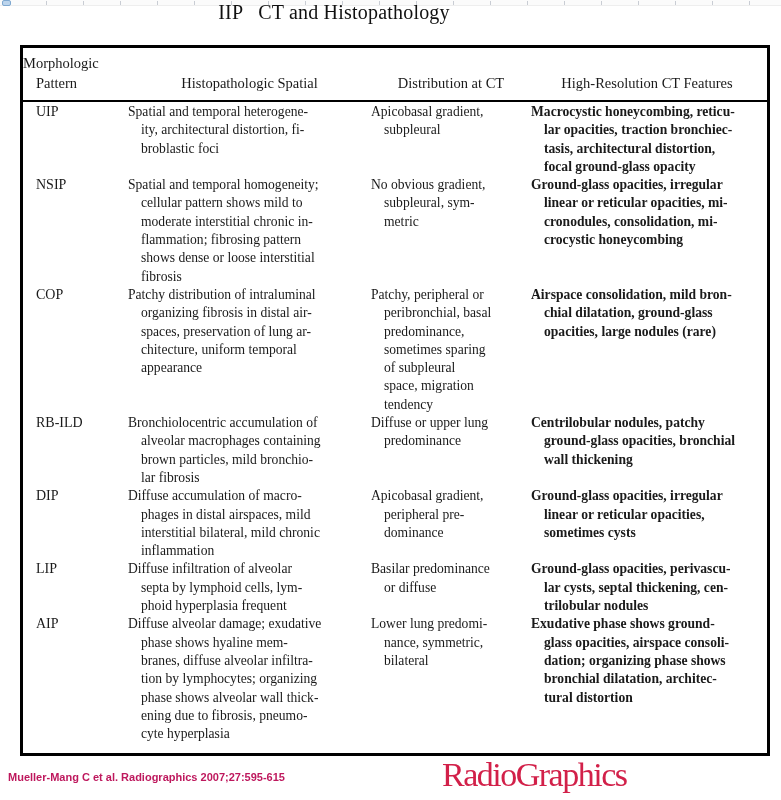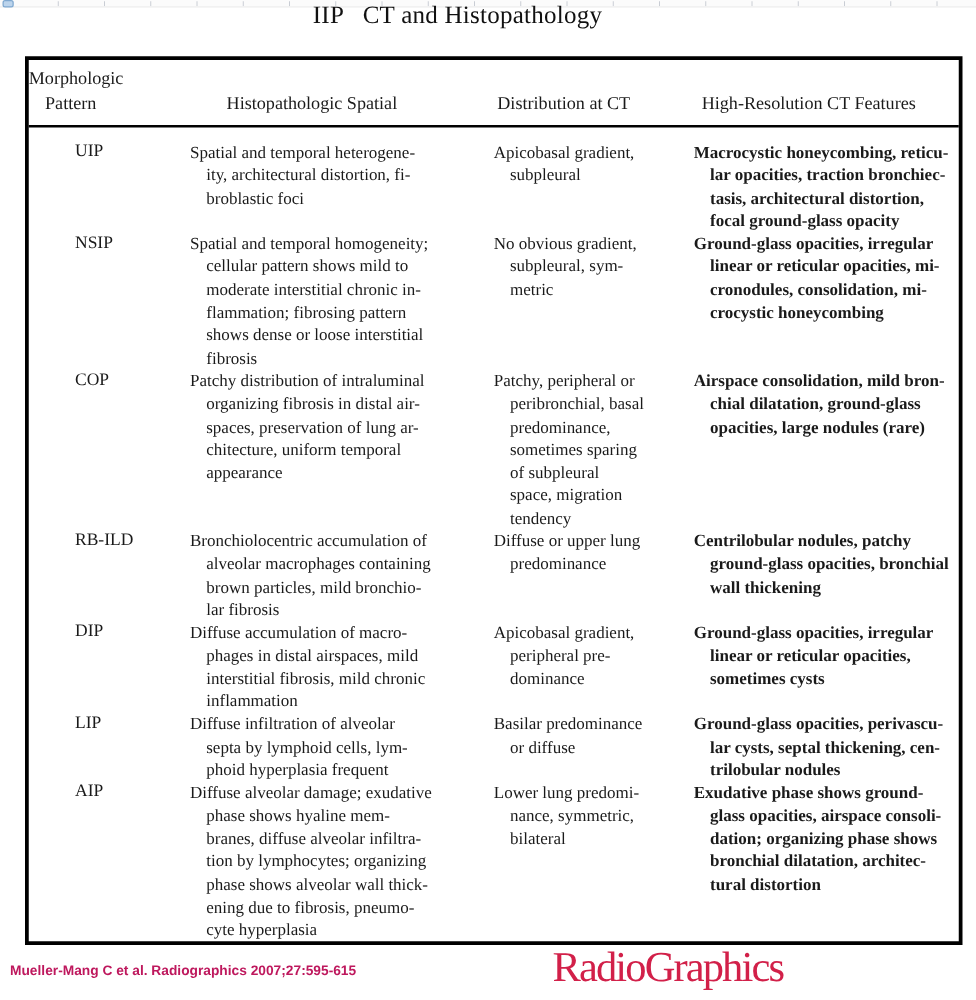--- a/index.html
+++ b/index.html
@@ -37,21 +37,20 @@
 
   .slide-title {
     position: absolute;
     top: 1px; left: 0;
     width: 668px;
     text-align: center;
     font-size: 20px;
     letter-spacing: 0.2px;
     color: #111;
     white-space: pre;
-    margin-left: 32px;
   }
 
   .dtable {
     position: absolute;
     left: 20px; top: 45px;
     width: 750px; height: 711px;
     border: 3px solid #000;
     background: #fff;
   }
 
@@ -60,21 +59,21 @@
     grid-template-columns: 105px 243px 160px 1fr;
     align-items: end;
     padding: 5px 4px 7px 0;
     border-bottom: 2px solid #000;
     font-size: 14.5px;
     line-height: 20px;
   }
   .thead .h-pattern { text-align: left; }
   .thead .h-center { text-align: center; padding-bottom: 0px; }
 
-  .tbody { padding-top: 11px; font-size: 13.6px; line-height: 18.3px; margin-left: 24px; }
+  .tbody { padding-top: 1px; font-size: 13.6px; line-height: 18.3px; }
 
   .trow {
     display: grid;
     grid-template-columns: 105px 243px 160px 1fr;
     align-items: start;
   }
   .c-pattern { padding-left: 13px; font-size: 14px; }
   .cell div { padding-left: 13px; white-space: nowrap; }
   .cell div:first-child { padding-left: 0; }
   .c-last { padding-right: 4px; font-weight: bold; }
@@ -204,21 +203,21 @@
           <div>ground-glass opacities, bronchial</div>
           <div>wall thickening</div>
         </div>
     </div>
 
     <div class="trow">
       <div class="c-pattern">DIP</div>
       <div class="cell">
           <div>Diffuse accumulation of macro-</div>
           <div>phages in distal airspaces, mild</div>
-          <div>interstitial fibrosis, mild chronic</div>
+          <div>interstitial bilateral, mild chronic</div>
           <div>inflammation</div>
         </div>
       <div class="cell">
           <div>Apicobasal gradient,</div>
           <div>peripheral pre-</div>
           <div>dominance</div>
         </div>
       <div class="cell c-last">
           <div>Ground-glass opacities, irregular</div>
           <div>linear or reticular opacities,</div>

